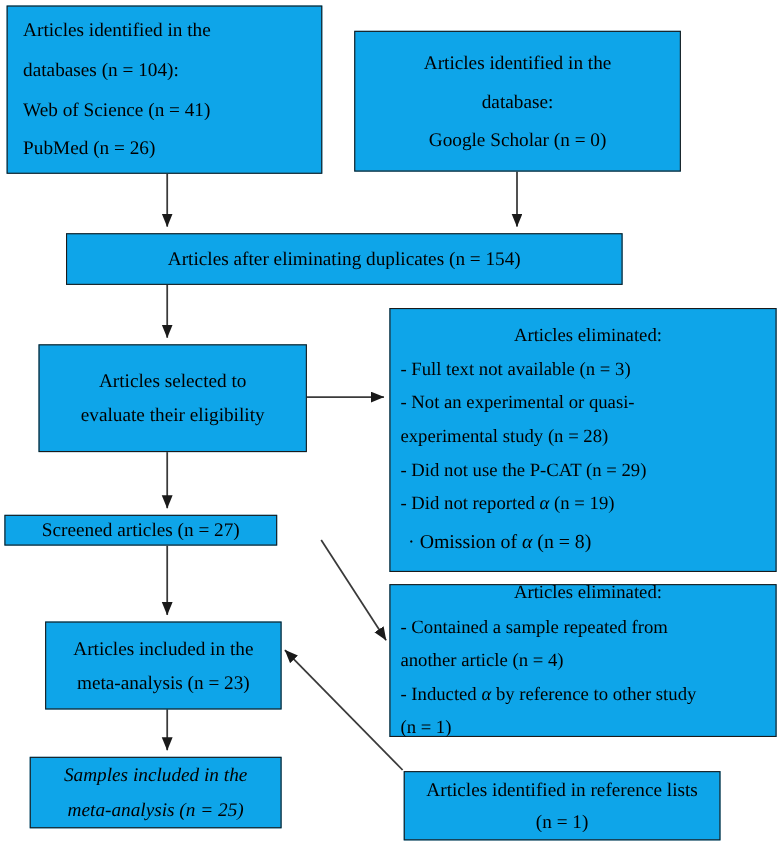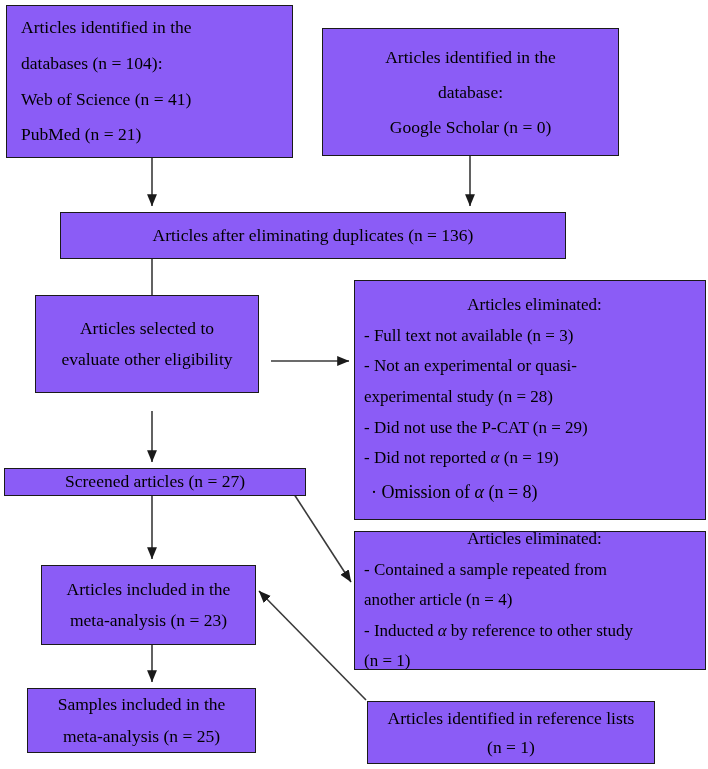--- a/index.html
+++ b/index.html
@@ -22,21 +22,21 @@
     left: 0;
     top: 0;
     width: 708px;
     height: 769px;
     pointer-events: none;
   }
   .node {
     position: absolute;
     box-sizing: border-box;
     border: 1.6px solid #1a1a1a;
-    background: #8b5cf6;
+    background: #0ea5e9;
     display: flex;
     flex-direction: column;
     justify-content: center;
   }
   .node.center { align-items: center; text-align: center; }
   .node.left   { align-items: flex-start; text-align: left; }
 
   .line {
     display: block;
     white-space: pre-wrap;
@@ -47,30 +47,30 @@
 
   
   #box-databases { left: 6px; top: 5px; width: 287px; height: 153px; padding: 6px 0 6px 14px; }
   #box-databases .line { line-height: 2.05; font-size: 17.5px; }
 
   #box-google { left: 322px; top: 28px; width: 297px; height: 128px; padding: 4px 10px; }
   #box-google .line { line-height: 2.0; }
 
   #box-duplicates { left: 60px; top: 212px; width: 506px; height: 47px; padding: 2px 8px; }
 
-  #box-eligibility { left: 35px; top: 295px; width: 224px; height: 98px; padding: 2px 6px; }
+  #box-eligibility { left: 35px; top: 313px; width: 244px; height: 98px; padding: 2px 6px; }
   #box-eligibility .line { line-height: 1.78; }
 
-  #box-screened { left: 4px; top: 468px; width: 302px; height: 28px; padding: 12px 8px; }
+  #box-screened { left: 4px; top: 468px; width: 248px; height: 28px; padding: 12px 8px; }
   #box-screened .line { line-height: 1.45; }
 
   #box-included { left: 41px; top: 565px; width: 215px; height: 80px; padding: 2px 6px; }
   #box-included .line { line-height: 1.78; }
 
-  #box-samples { left: 27px; top: 688px; width: 229px; height: 65px; padding: 2px 6px; }
+  #box-samples { left: 27px; top: 688px; width: 229px; height: 65px; padding: 2px 6px; font-style: italic; }
   #box-samples .line { line-height: 1.78; }
 
   #box-elim1 { left: 354px; top: 280px; width: 352px; height: 240px; padding: 3px 0 3px 9px; }
   #box-elim1 .line { line-height: 1.80; font-size: 17px; }
   #box-elim1 .hdr { width: 100%; text-align: center; }
   #box-elim1 .sub { font-size: 18px; line-height: 2.0; padding-left: 7px; }
 
   #box-elim2 { left: 354px; top: 531px; width: 352px; height: 139px; padding: 3px 0 3px 9px; }
   #box-elim2 .line { line-height: 1.80; font-size: 17px; }
   #box-elim2 .hdr { width: 100%; text-align: center; }
@@ -108,36 +108,36 @@
 
     <line x1="366" y1="700" x2="259" y2="591" stroke="#3a3a3a" stroke-width="1.6" marker-end="url(#arrowhead)"></line>
 
     <line x1="152" y1="633" x2="152" y2="682" stroke="#3a3a3a" stroke-width="1.6" marker-end="url(#arrowhead)"></line>
   </svg>
 
   <div class="node left" id="box-databases">
     <span class="line">Articles identified in the</span>
     <span class="line">databases (n = 104):</span>
     <span class="line">Web of Science (n = 41)</span>
-    <span class="line">PubMed (n = 21)</span>
+    <span class="line">PubMed (n = 26)</span>
   </div>
 
   <div class="node center" id="box-google">
     <span class="line">Articles identified in the</span>
     <span class="line">database:</span>
     <span class="line">Google Scholar (n = 0)</span>
   </div>
 
   <div class="node center" id="box-duplicates">
-    <span class="line">Articles after eliminating duplicates (n = 136)</span>
+    <span class="line">Articles after eliminating duplicates (n = 154)</span>
   </div>
 
   <div class="node center" id="box-eligibility">
     <span class="line">Articles selected to</span>
-    <span class="line">evaluate other eligibility</span>
+    <span class="line">evaluate their eligibility</span>
   </div>
 
   <div class="node center" id="box-screened">
     <span class="line">Screened articles (n = 27)</span>
   </div>
 
   <div class="node center" id="box-included">
     <span class="line">Articles included in the</span>
     <span class="line">meta-analysis (n = 23)</span>
   </div>

